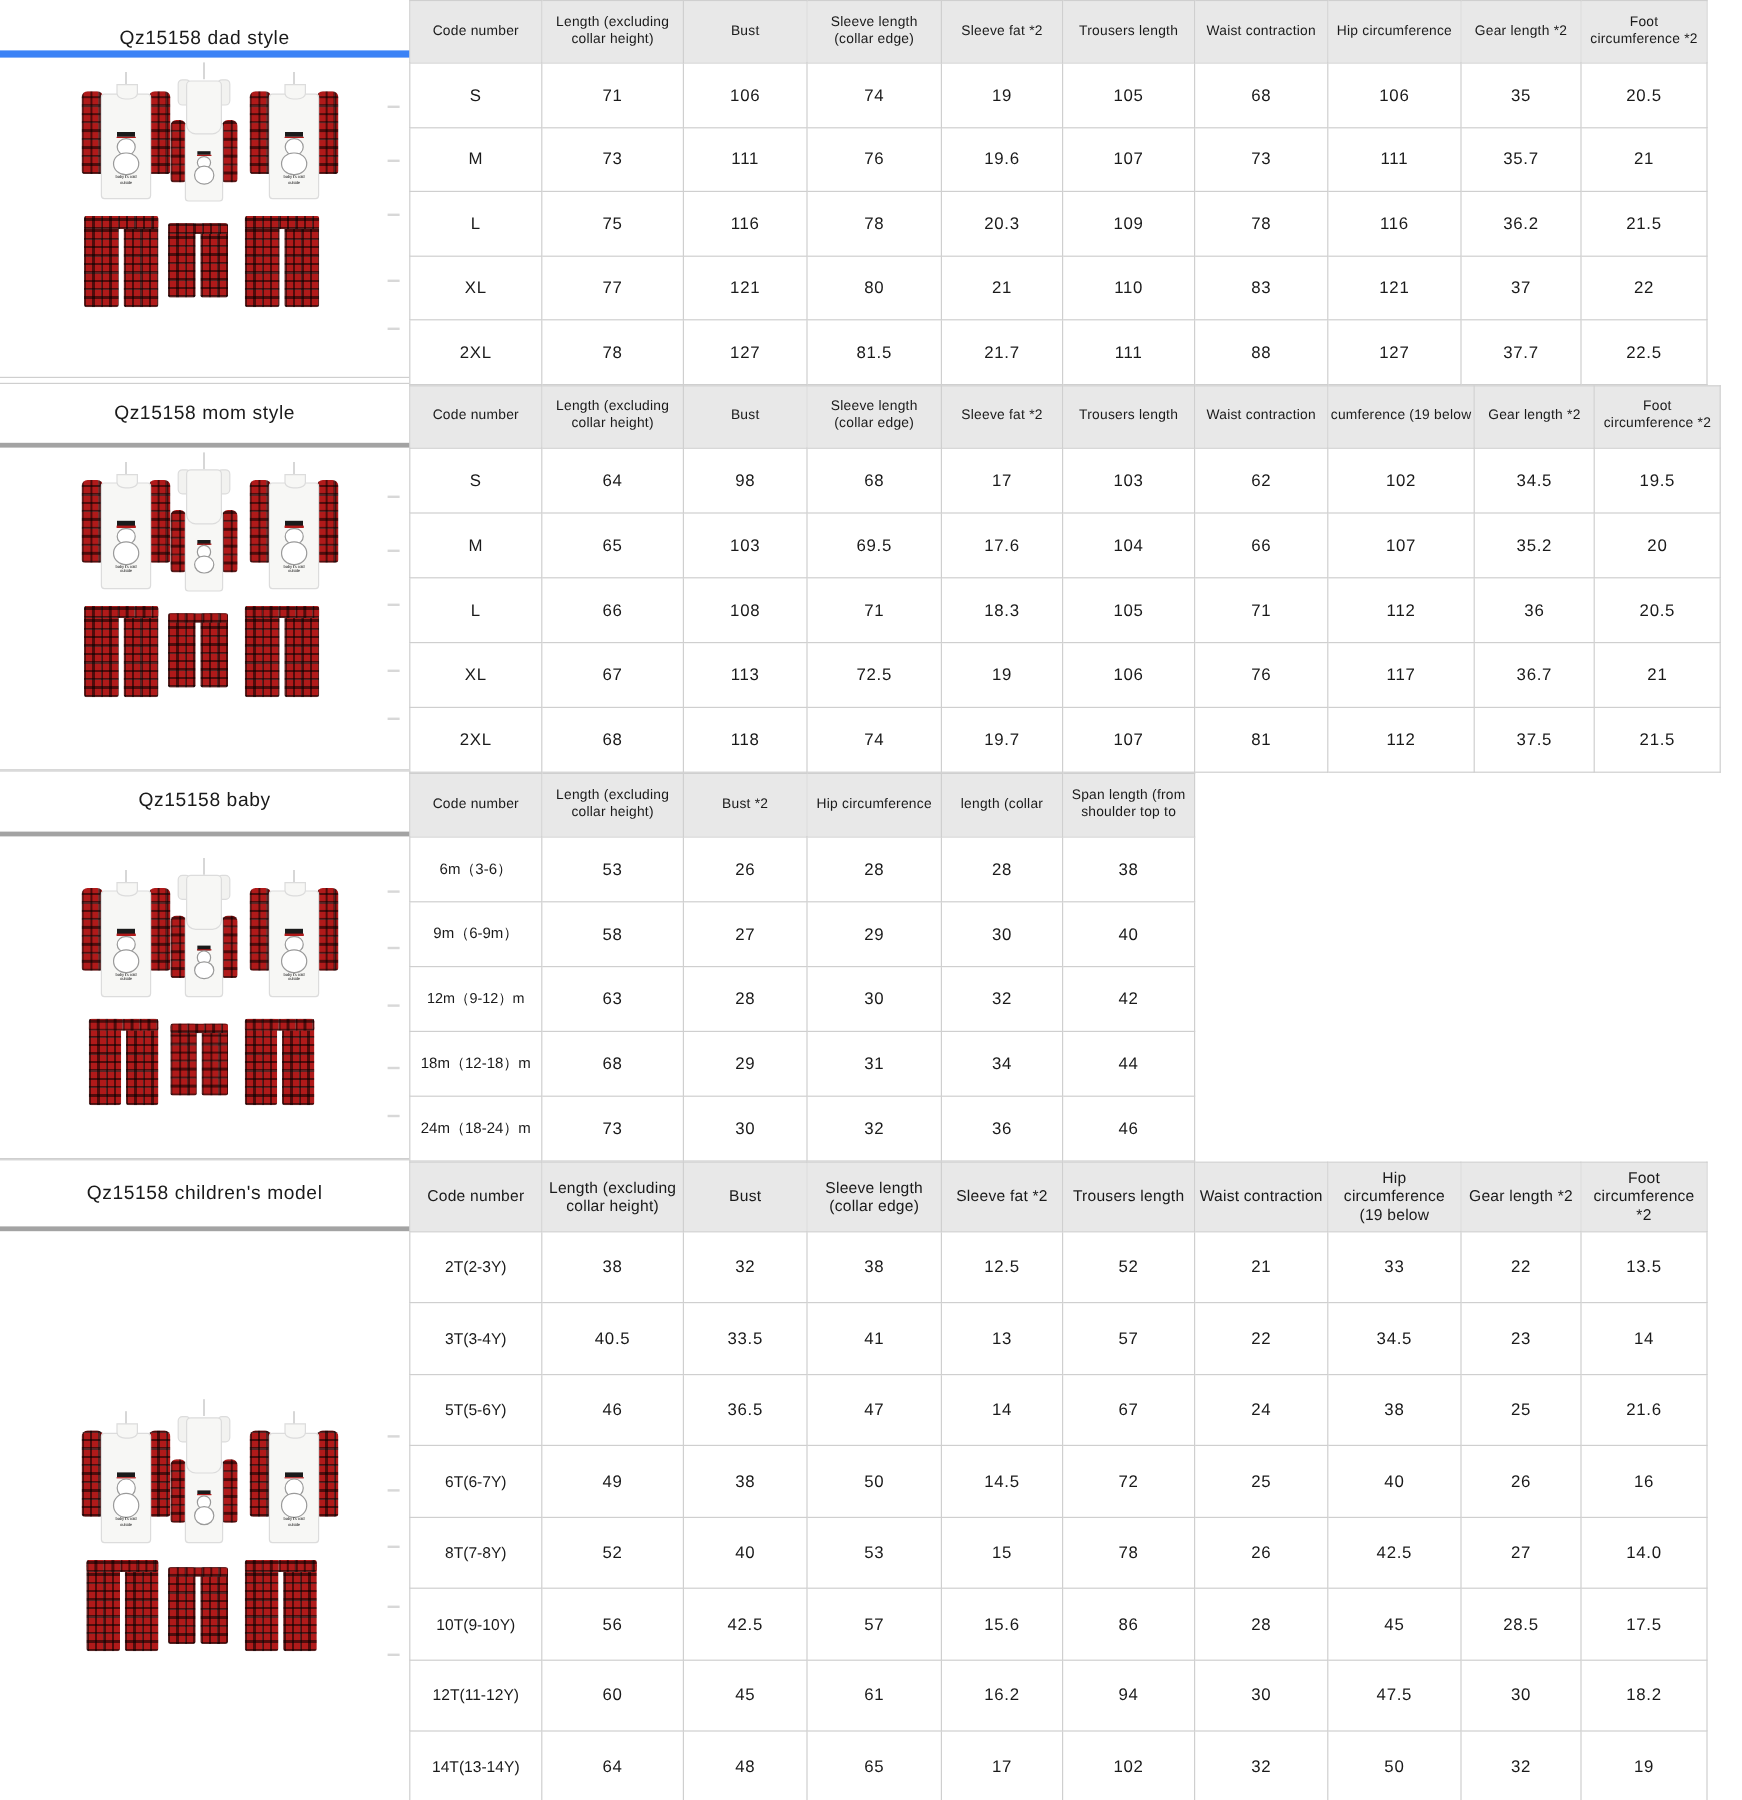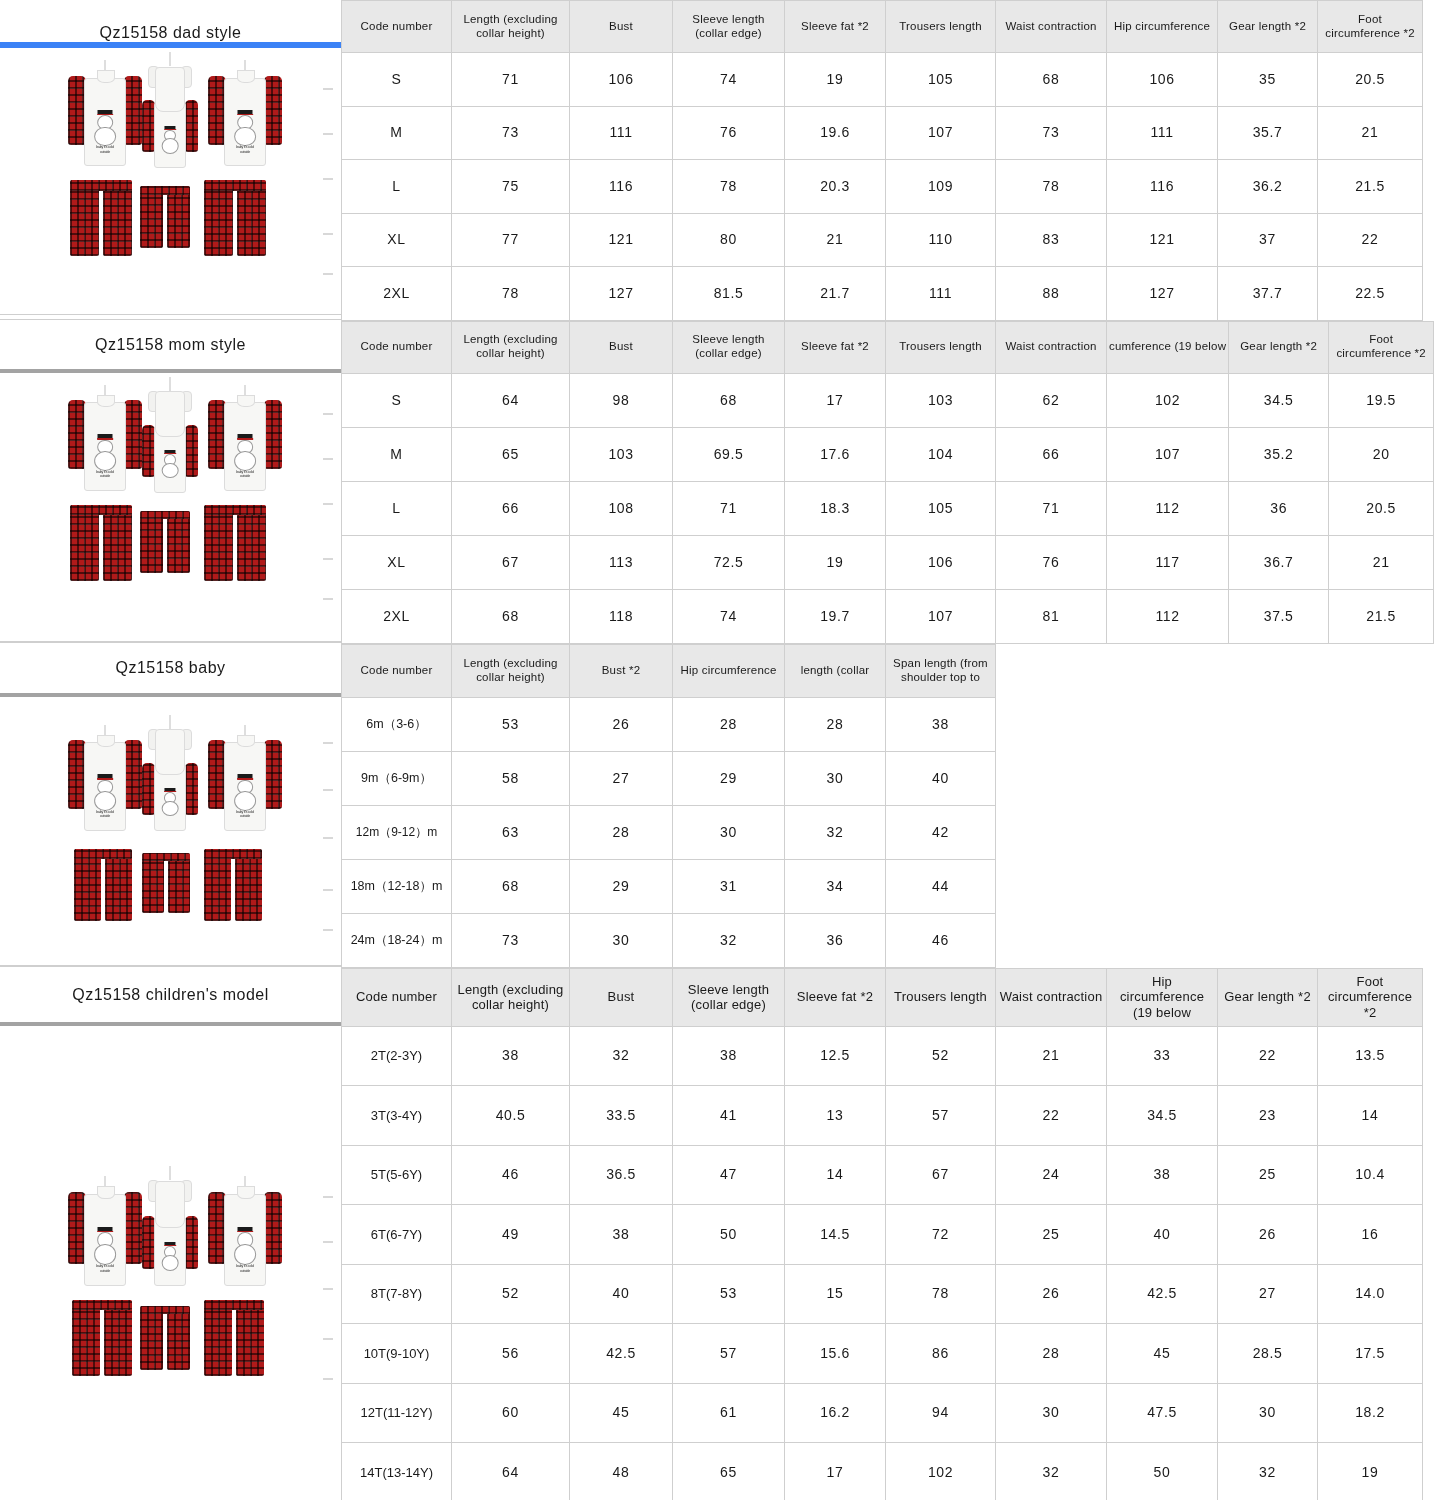--- a/index.html
+++ b/index.html
@@ -903,21 +903,21 @@
         <tr style="height:54px;">
           <td style="font-size:13px;letter-spacing:0;">5T(5-6Y)</td>
           <td>46</td>
           <td>36.5</td>
           <td>47</td>
           <td>14</td>
           <td>67</td>
           <td>24</td>
           <td>38</td>
           <td>25</td>
-          <td>10.4</td>
+          <td>21.6</td>
         </tr>
         <tr style="height:54px;">
           <td style="font-size:13px;letter-spacing:0;">6T(6-7Y)</td>
           <td>49</td>
           <td>38</td>
           <td>50</td>
           <td>14.5</td>
           <td>72</td>
           <td>25</td>
           <td>40</td>

